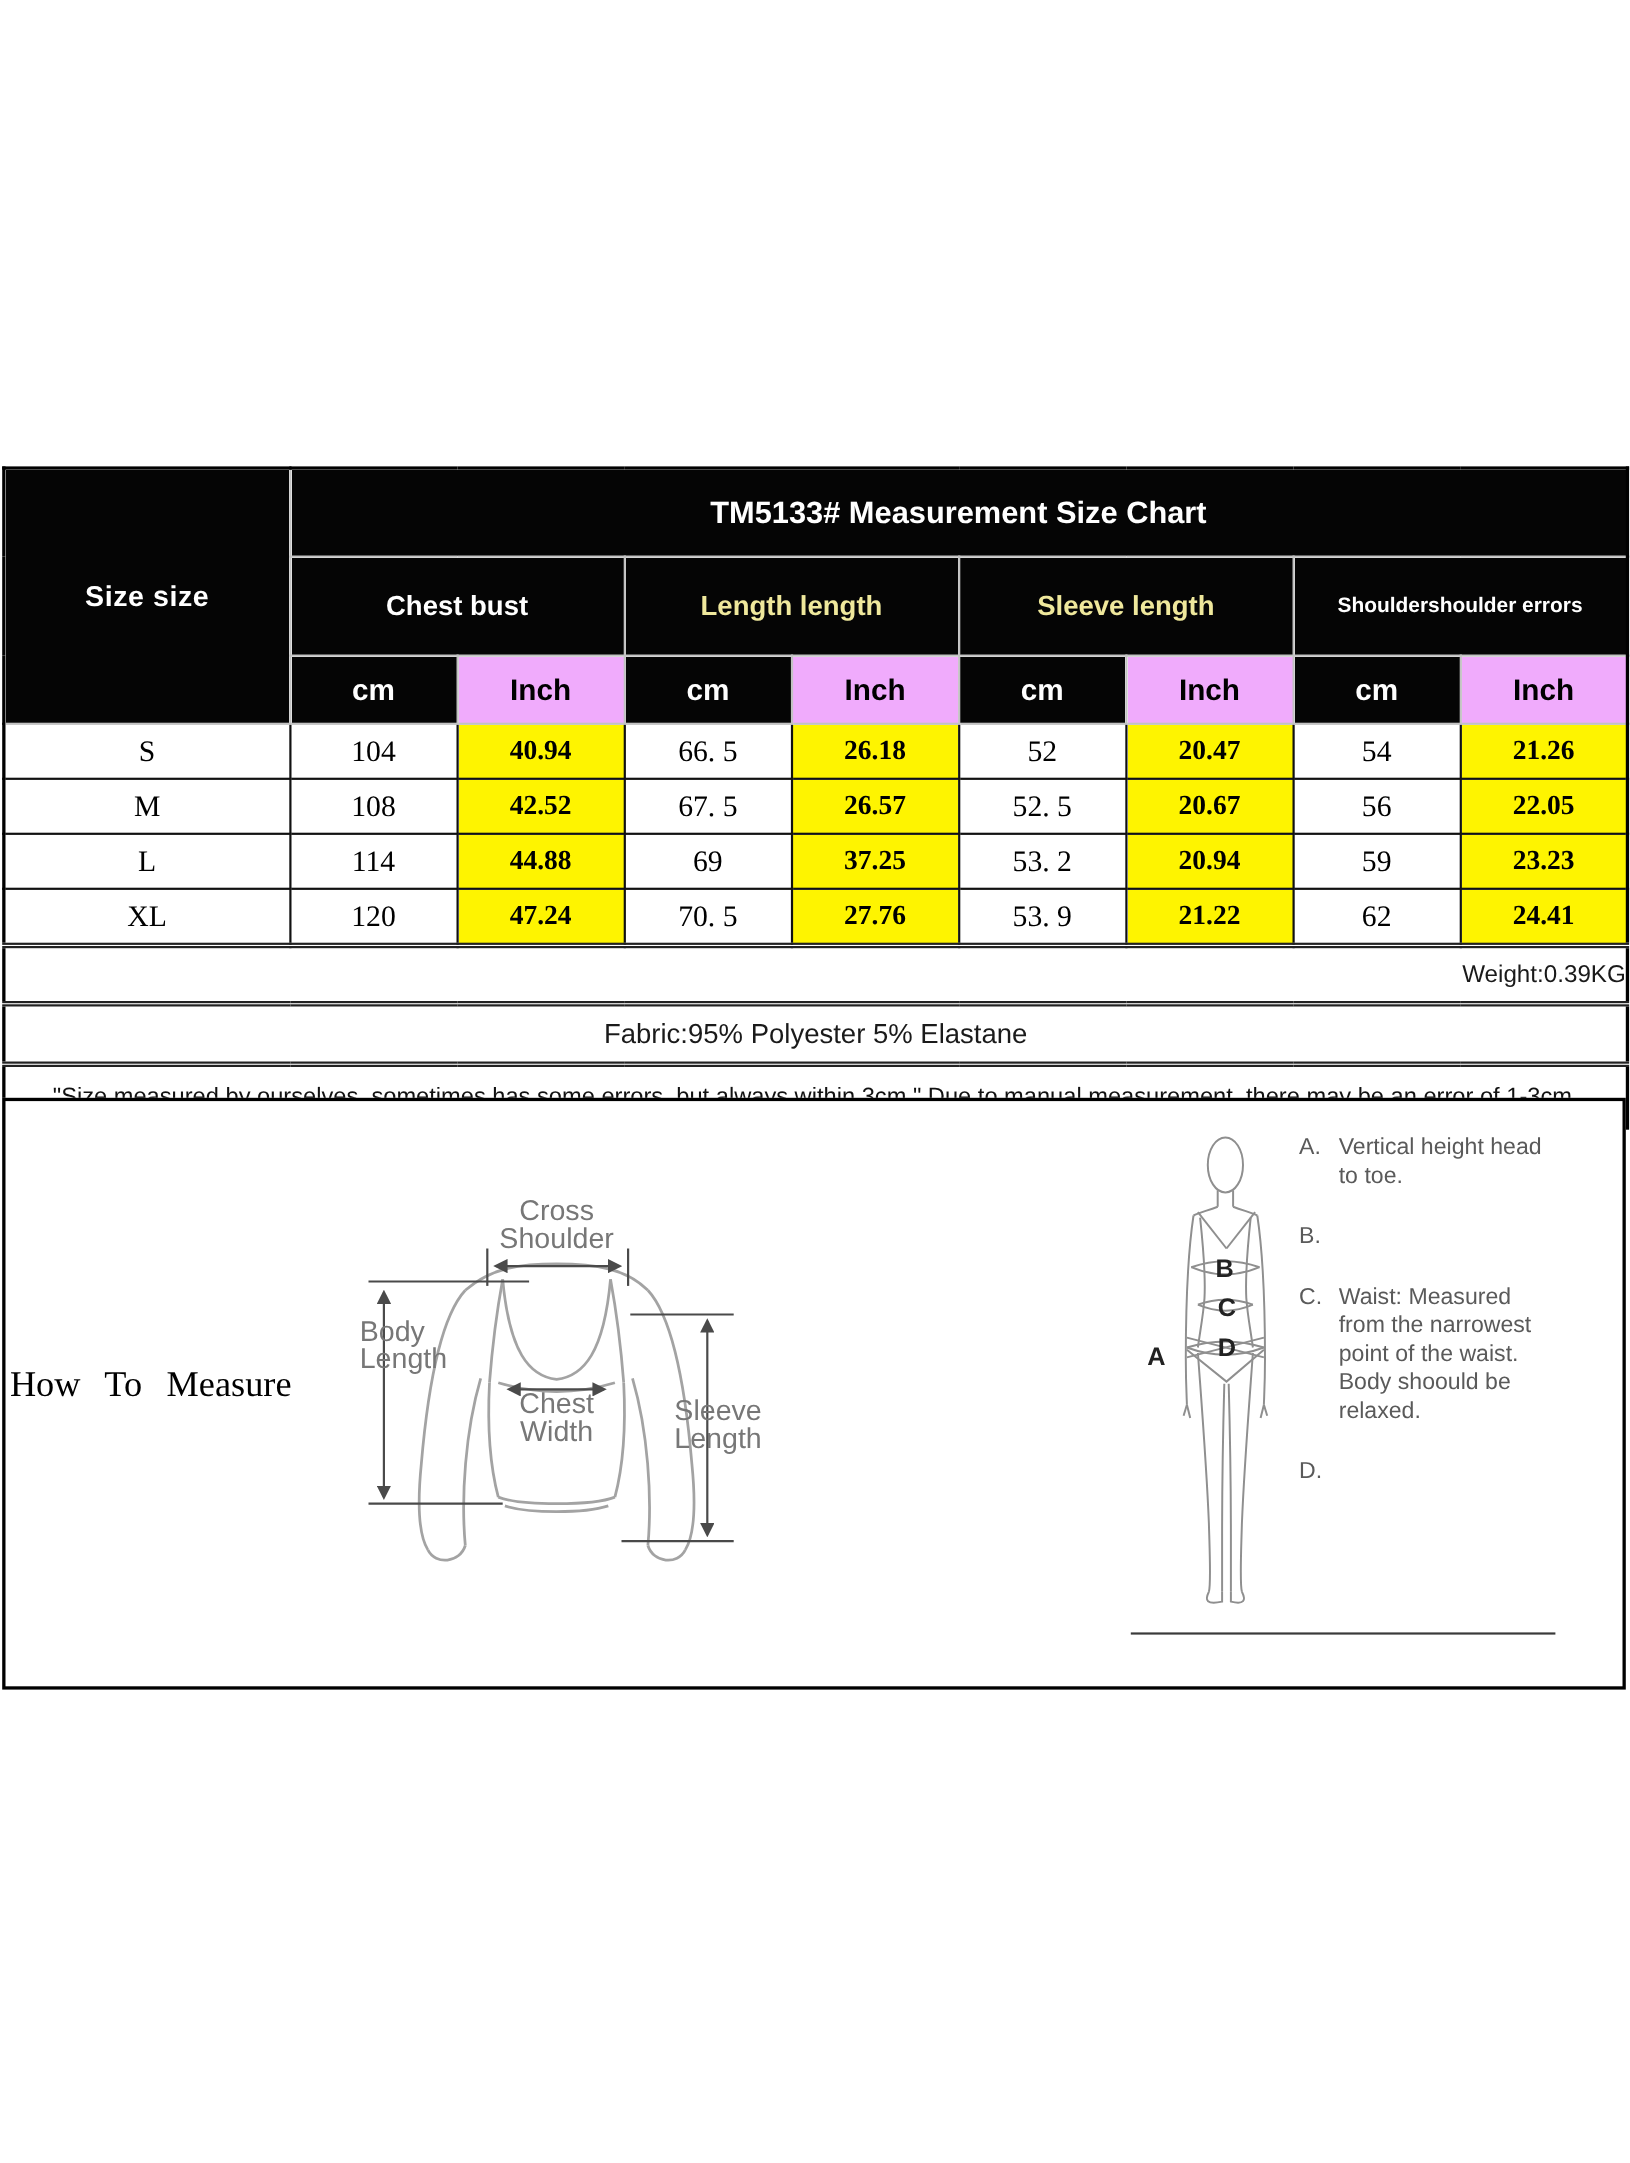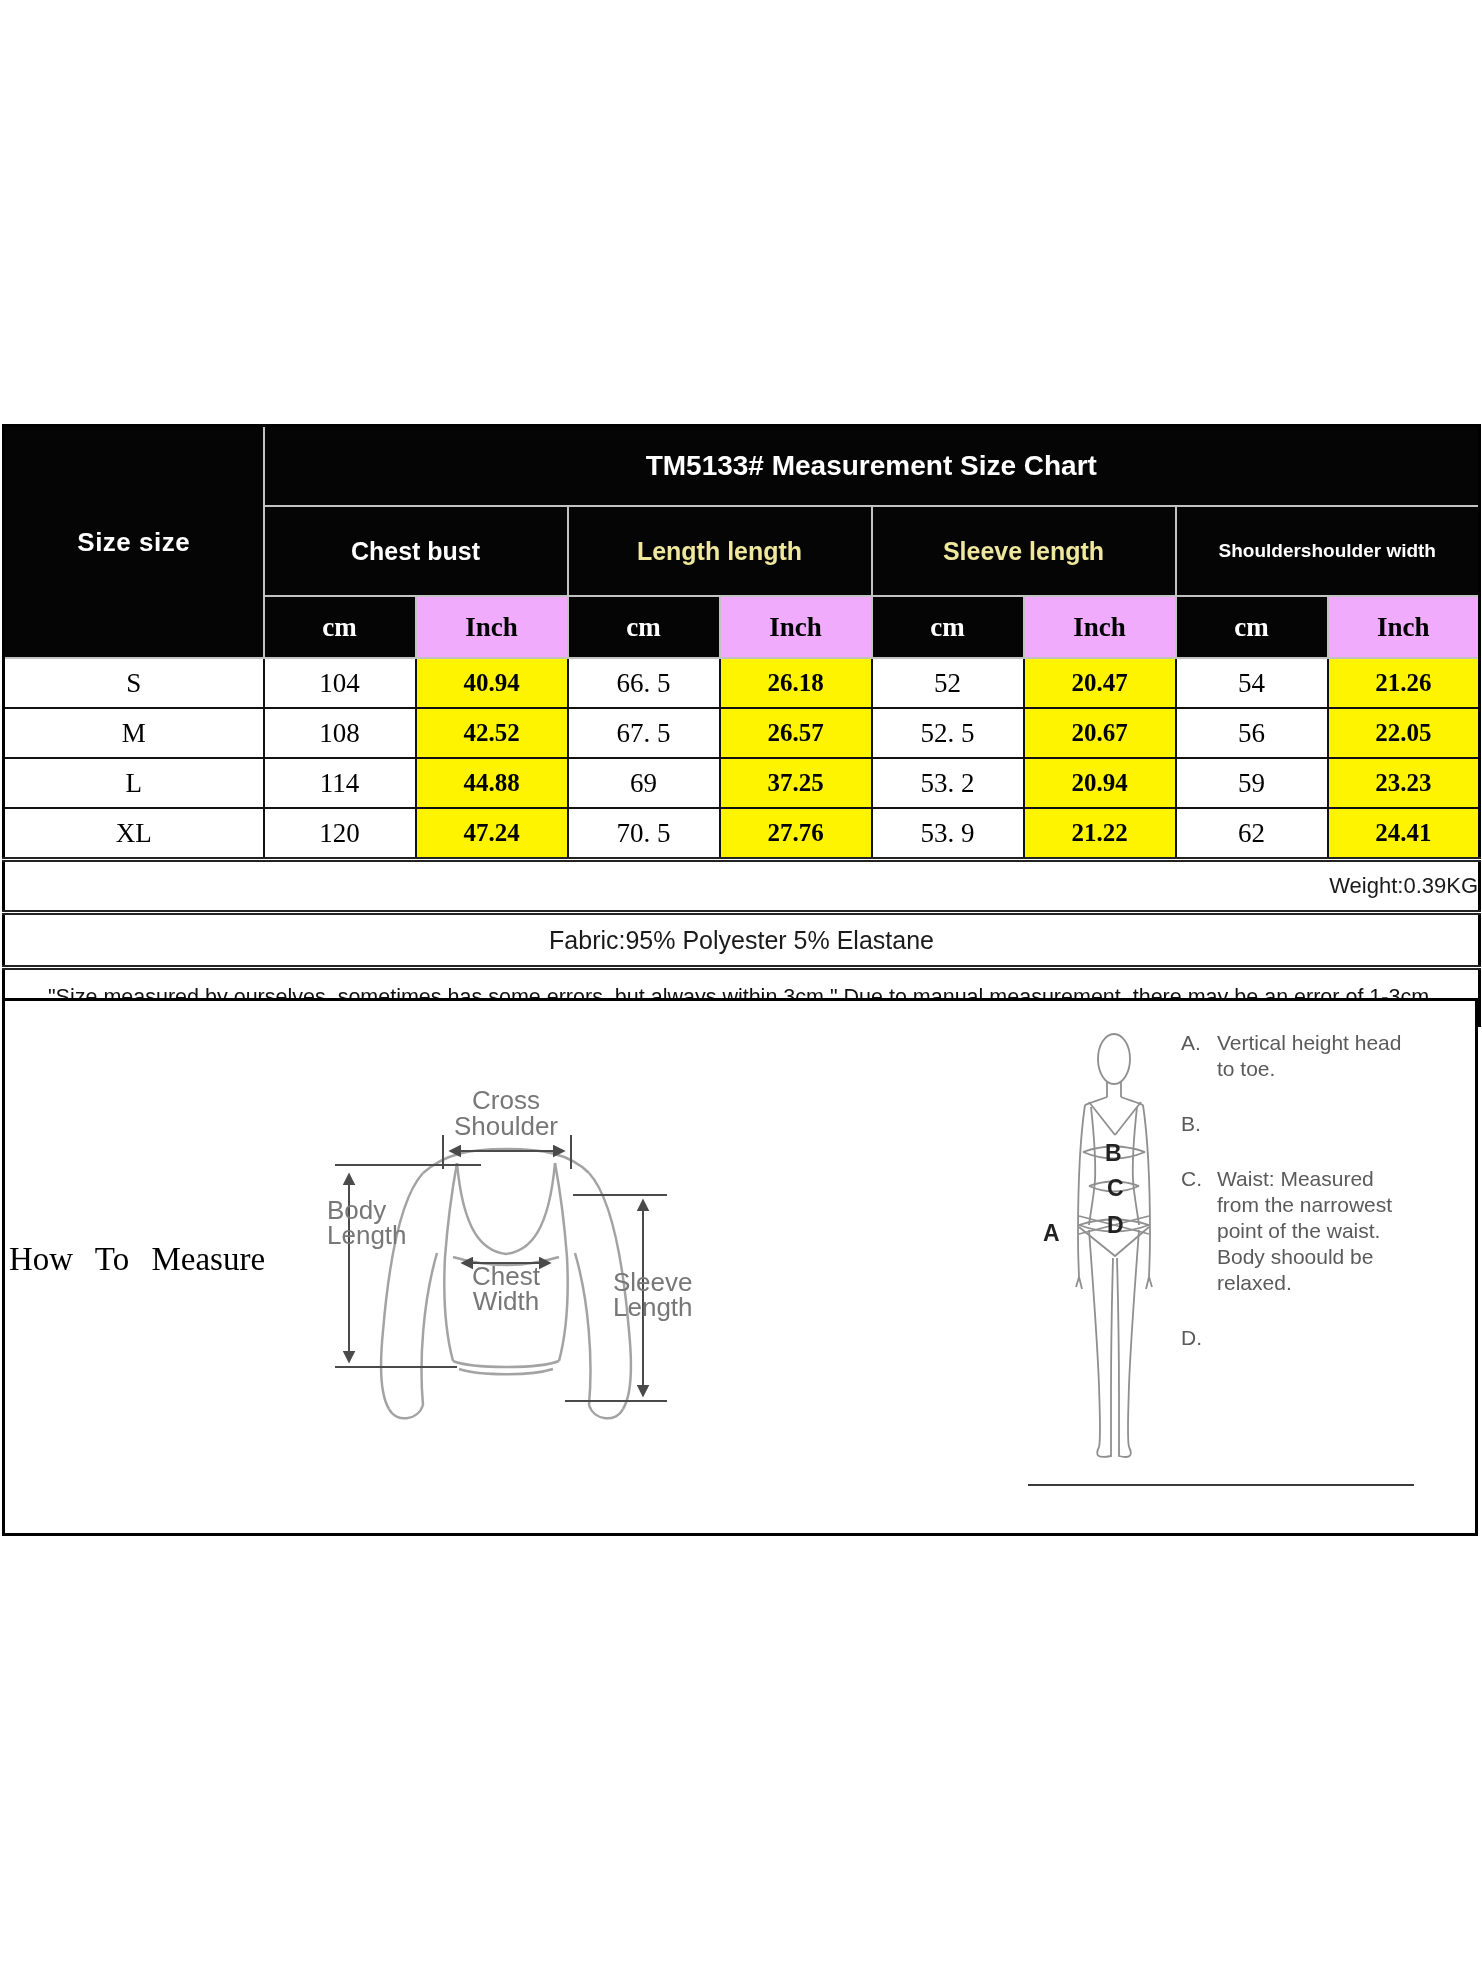--- a/index.html
+++ b/index.html
@@ -8,21 +8,21 @@
   
   table.size-table{position:absolute;left:2px;top:424px;width:1476px;
     border-collapse:collapse;table-layout:fixed;border:3px solid #000;}
   .size-table td,.size-table th{padding:0;text-align:center;vertical-align:middle;overflow:hidden;}
   .hdr{background:#050505;color:#ffffff;border:2px solid #c2c2c2;}
   .corner{font-size:26px;font-weight:600;letter-spacing:.5px;}
   .title-cell{font-size:28px;font-weight:600;height:78px;}
   .group-cell{font-size:25px;font-weight:600;height:88px;margin-top:24px;}
   .group-alt{color:#efe89c;}
   .group-sm{font-size:19px;}
-  .unit-cell{height:60px;font-family:Liberation Serif, serif;font-weight:bold;font-size:27px;}
+  .unit-cell{height:60px;font-family:Liberation Sans, sans-serif;font-weight:bold;font-size:27px;}
   .unit-inch{background:#f0abfc;color:#000;}
   .data-row td{height:48px;border:2px solid #111;background:#fff;
     font-family:"Liberation Serif",serif;font-size:27px;color:#000;}
   .data-row td.inch{background:#fef400;font-weight:bold;font-size:25px;}
   .note-row td{background:#fff;border-top:5px double #222;border-left:3px solid #000;border-right:3px solid #000;}
   .weight-row td{height:48px;font-size:22px;color:#1a1a1a;text-align:right;}
   .fabric-row td{height:50px;font-size:25px;color:#1a1a1a;}
   .disc-row td{height:54px;font-size:21.5px;font-weight:500;color:#111;}
   
   .htm-box{position:absolute;left:2px;top:998px;width:1470px;height:532px;
@@ -61,21 +61,21 @@
     </colgroup>
     <tbody>
         <tr>
       <td class="hdr corner" rowspan="3">Size size</td>
       <td class="hdr title-cell" colspan="8">TM5133# Measurement Size Chart</td>
     </tr>
     <tr>
       <td class="hdr group-cell" colspan="2">Chest bust</td>
       <td class="hdr group-cell group-alt" colspan="2">Length length</td>
       <td class="hdr group-cell group-alt" colspan="2">Sleeve length</td>
-      <td class="hdr group-cell group-sm" colspan="2">Shouldershoulder width</td>
+      <td class="hdr group-cell group-sm" colspan="2">Shouldershoulder errors</td>
     </tr>
     <tr>
       <td class="hdr unit-cell">cm</td>
       <td class="hdr unit-cell unit-inch">Inch</td>
       <td class="hdr unit-cell">cm</td>
       <td class="hdr unit-cell unit-inch">Inch</td>
       <td class="hdr unit-cell">cm</td>
       <td class="hdr unit-cell unit-inch">Inch</td>
       <td class="hdr unit-cell">cm</td>
       <td class="hdr unit-cell unit-inch">Inch</td>

